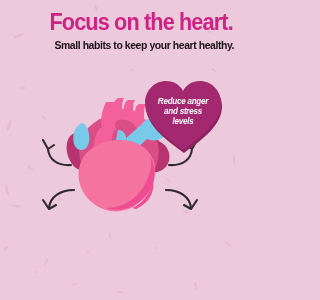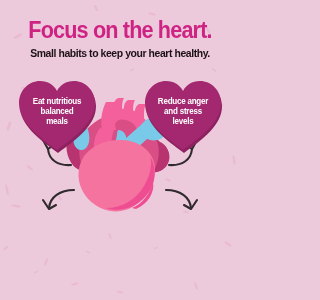--- a/index.html
+++ b/index.html
@@ -20,22 +20,21 @@
   .texture {
     position:absolute; inset:0;
     pointer-events:none;
     opacity:.55;
   }
   
   .header {
     position:absolute;
     left:0; top:10px;
     width:240px;
-    text-align:center;
-    margin-top:8px;
+    text-align:right;
   }
   .title {
     font-family:"Liberation Sans", sans-serif;
     font-size:23px;
     line-height:25px;
     font-weight:bold;
     color:#cf2384;
     letter-spacing:-0.9px;
     transform:scaleX(.94);
     white-space:nowrap;
@@ -67,21 +66,21 @@
     color:#ffffff;
     font-size:8.4px;
     line-height:10.2px;
     font-weight:bold;
     letter-spacing:-0.25px;
     text-align:center;
     padding:0 10px 6px;
     transform:scaleX(.96);
   }
   .c-tl { left:14px;  top:74px; }
-  .c-tr { left:140px; top:74px; }
+  .c-tr { left:140px; top:74px;font-style:italic; }
   .c-bl { left:14px;  top:215px; }
   .c-br { left:140px; top:215px; }
   .callout .label span { display:block; white-space:nowrap; }
   
   .heart-art { position:absolute; left:62px; top:96px; width:116px; height:120px; }
   
   .arrows { position:absolute; left:0; top:0; width:240px; height:300px; pointer-events:none; }
 </style>
 </head>
 <body>
@@ -176,31 +175,20 @@
         <path d="M43 200 L49 209 L56 205" stroke-linejoin="round"></path>
       </g>
 
       <g>
         <path d="M166 190 C180 190 190 197 191 208"></path>
         <path d="M197 200 L191 209 L184 205" stroke-linejoin="round"></path>
       </g>
     </g>
   </svg>
 
-  <div class="callout c-tl">
-    <svg width="86" height="80" viewBox="0 0 86 80">
-      <path d="M43 76 C24 62 5 48 5 29 C5 16 15 7 26 7 C34 7 40 11 43 17 C46 11 52 7 60 7 C71 7 81 16 81 29 C81 48 62 62 43 76 Z" fill="#8e2260" transform="translate(1,3)"></path>
-      <path d="M43 76 C24 62 5 48 5 29 C5 16 15 7 26 7 C34 7 40 11 43 17 C46 11 52 7 60 7 C71 7 81 16 81 29 C81 48 62 62 43 76 Z" fill="#a32870"></path>
-    </svg>
-    <div class="label">
-      <span>Eat nutritious</span>
-      <span>balanced</span>
-      <span>meals</span>
-    </div>
-  </div>
 
   <div class="callout c-tr">
     <svg width="86" height="80" viewBox="0 0 86 80">
       <path d="M43 76 C24 62 5 48 5 29 C5 16 15 7 26 7 C34 7 40 11 43 17 C46 11 52 7 60 7 C71 7 81 16 81 29 C81 48 62 62 43 76 Z" fill="#8e2260" transform="translate(1,3)"></path>
       <path d="M43 76 C24 62 5 48 5 29 C5 16 15 7 26 7 C34 7 40 11 43 17 C46 11 52 7 60 7 C71 7 81 16 81 29 C81 48 62 62 43 76 Z" fill="#a32870"></path>
     </svg>
     <div class="label">
       <span>Reduce anger</span>
       <span>and stress</span>
       <span>levels</span>

